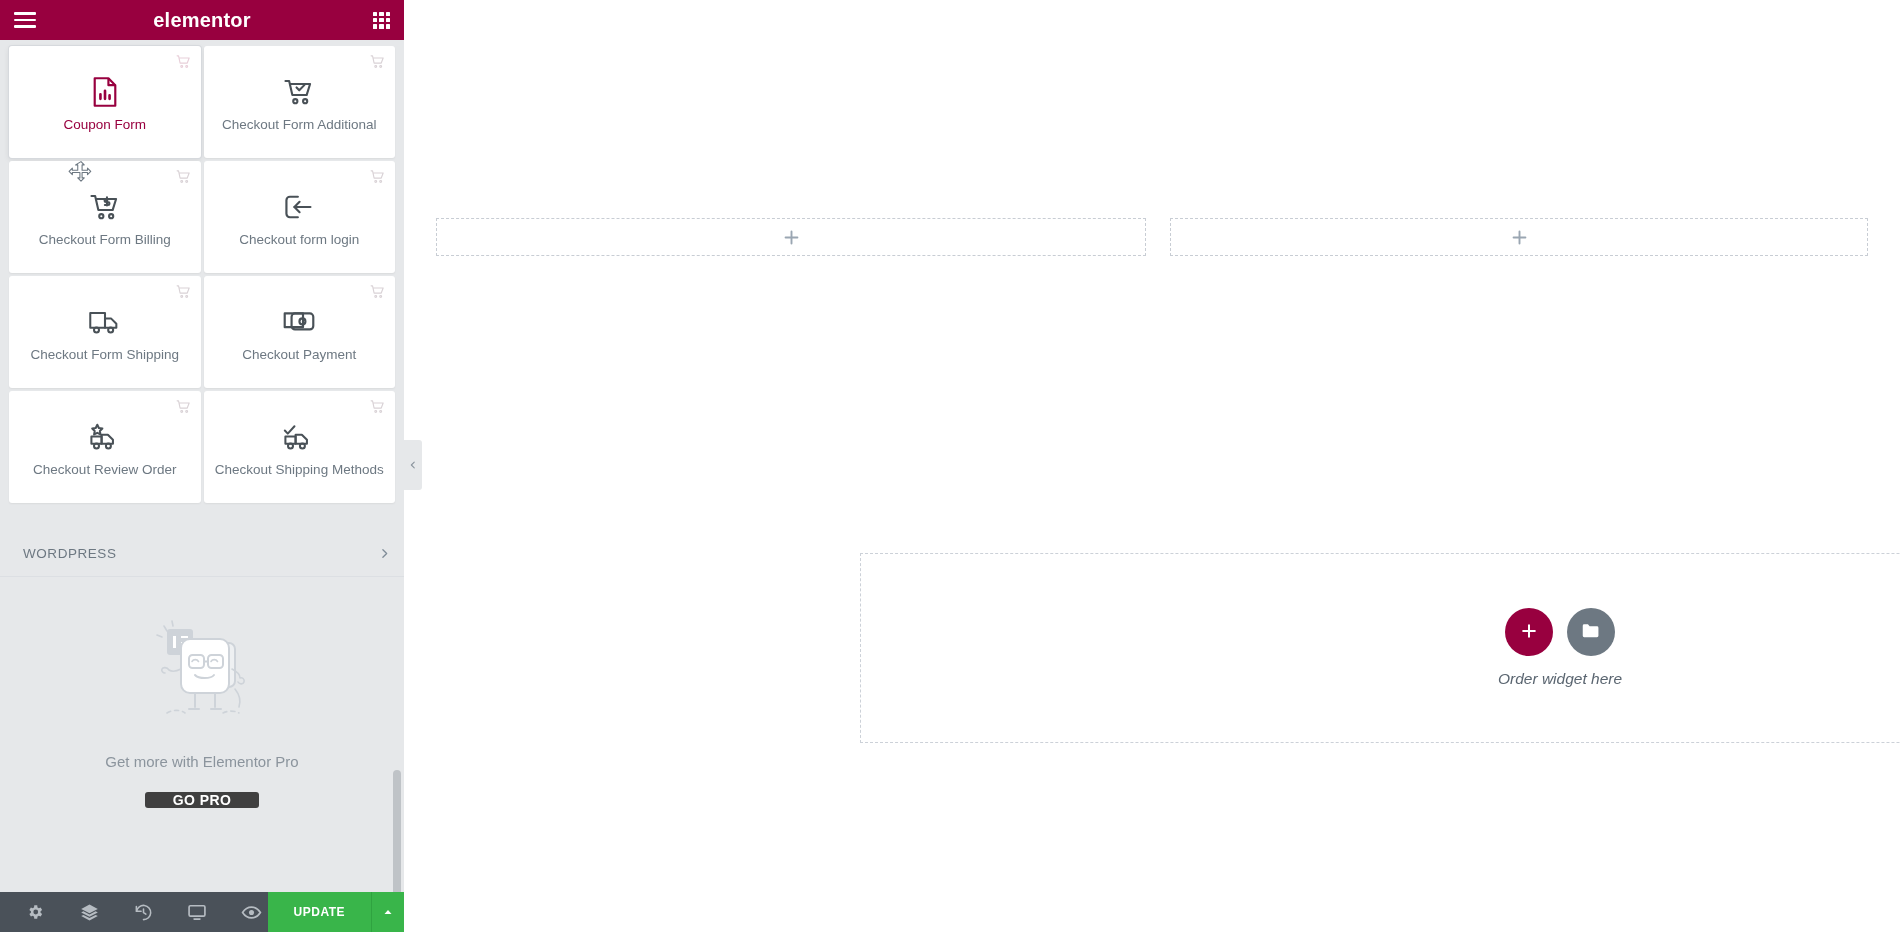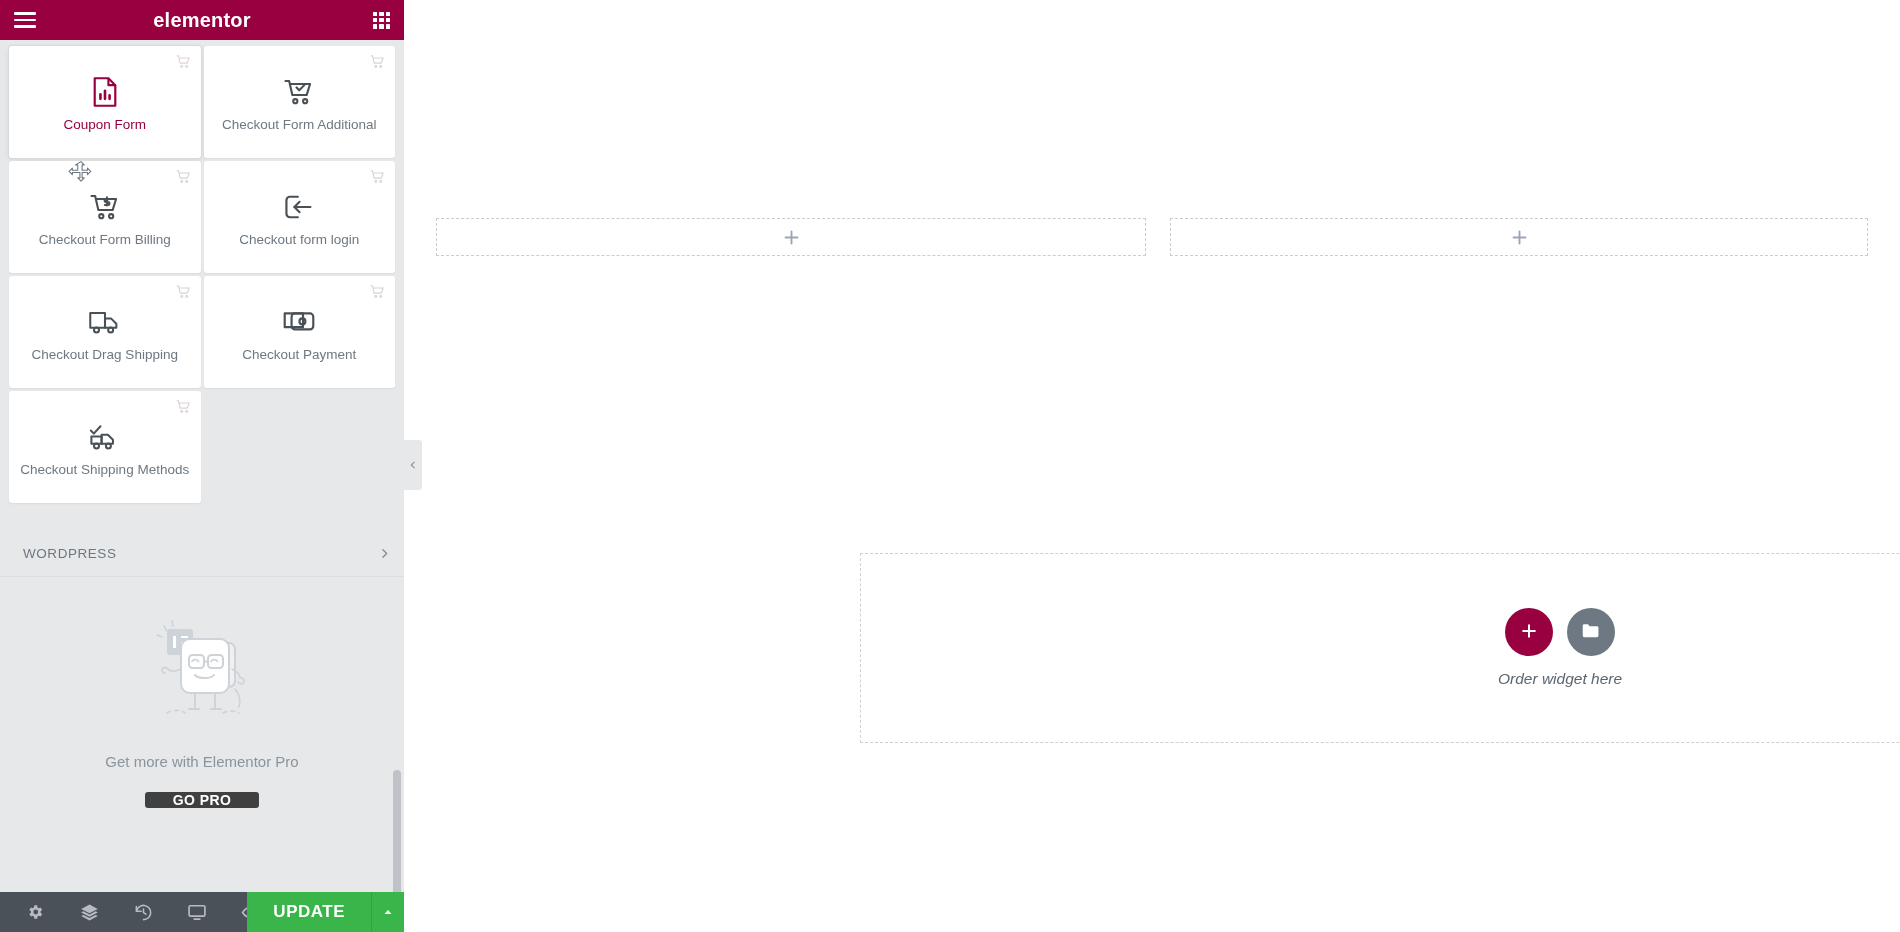--- a/index.html
+++ b/index.html
@@ -199,21 +199,21 @@
   #update-group {
     position: absolute;
     right: 0; top: 0;
     height: 40px;
     display: flex;
   }
   #update-btn {
     background: #39b54a;
     color: #fff;
     border: none;
-    font-size: 17px;
+    font-size: 12px;
     font-weight: bold;
     letter-spacing: .5px;
     padding: 0 26px;
     cursor: pointer;
     font-family: "Liberation Sans", sans-serif;
   }
   #update-caret {
     background: #39b54a;
     width: 33px;
     display: flex; align-items: center; justify-content: center;
@@ -414,41 +414,60 @@
               </svg>
             </span>
             <span class="wicon">
               <svg width="34" height="26" viewBox="0 0 30 22" fill="none" stroke="currentColor" stroke-width="1.8" stroke-linecap="round" stroke-linejoin="round">
                 <path d="M2 3h13v13H2z"></path>
                   <path d="M15 8h5.5l4.5 4.5V16H15z"></path>
                 <circle cx="7.5" cy="18" r="2.2"></circle>
                   <circle cx="20" cy="18" r="2.2"></circle>
               </svg>
             </span>
-            <span class="wlabel">Checkout Drag Shipping</span>
+            <span class="wlabel">Checkout Form Shipping</span>
           </div>
 
           <div class="widget-card">
             <span class="cart-badge">
               <svg width="17" height="17" viewBox="0 0 24 24" fill="none" stroke="currentColor" stroke-width="1.6" stroke-linecap="round" stroke-linejoin="round">
                 <path d="M3 4h2l2.2 10.2h10.1L20 7H6.3"></path>
                   <circle cx="9.5" cy="19" r="1.3"></circle>
                   <circle cx="16.5" cy="19" r="1.3"></circle>
               </svg>
             </span>
             <span class="wicon">
               <svg width="32" height="26" viewBox="0 0 28 22" fill="none" stroke="currentColor" stroke-width="1.9" stroke-linejoin="round">
                 <path d="M1.5 3.5h16v12h-16z" rx="2"></path>
                 <rect x="7.5" y="3.5" width="19" height="14" rx="3"></rect>
                 <circle cx="17" cy="10.5" r="2.6"></circle>
               </svg>
             </span>
             <span class="wlabel">Checkout Payment</span>
           </div>
 
+          <div class="widget-card">
+            <span class="cart-badge">
+              <svg width="17" height="17" viewBox="0 0 24 24" fill="none" stroke="currentColor" stroke-width="1.6" stroke-linecap="round" stroke-linejoin="round">
+                <path d="M3 4h2l2.2 10.2h10.1L20 7H6.3"></path>
+                  <circle cx="9.5" cy="19" r="1.3"></circle>
+                  <circle cx="16.5" cy="19" r="1.3"></circle>
+              </svg>
+            </span>
+            <span class="wicon">
+              <svg width="34" height="28" viewBox="0 0 30 24" fill="none" stroke="currentColor" stroke-width="1.8" stroke-linecap="round" stroke-linejoin="round">
+                <path d="M8.2 1.2l1.4 2.8 3.1.45-2.25 2.2.53 3.1-2.78-1.46L5.4 9.75l.53-3.1L3.7 4.45l3.1-.45z"></path>
+                <path d="M3 11.5h9V18H3z"></path>
+                  <path d="M12 10h5.5l4.5 4.5V18H12z"></path>
+                <circle cx="7.5" cy="20" r="2.2"></circle>
+                  <circle cx="18" cy="20" r="2.2"></circle>
+              </svg>
+            </span>
+            <span class="wlabel">Checkout Review Order</span>
+          </div>
 
           <div class="widget-card">
             <span class="cart-badge">
               <svg width="17" height="17" viewBox="0 0 24 24" fill="none" stroke="currentColor" stroke-width="1.6" stroke-linecap="round" stroke-linejoin="round">
                 <path d="M3 4h2l2.2 10.2h10.1L20 7H6.3"></path>
                   <circle cx="9.5" cy="19" r="1.3"></circle>
                   <circle cx="16.5" cy="19" r="1.3"></circle>
               </svg>
             </span>
             <span class="wicon">

